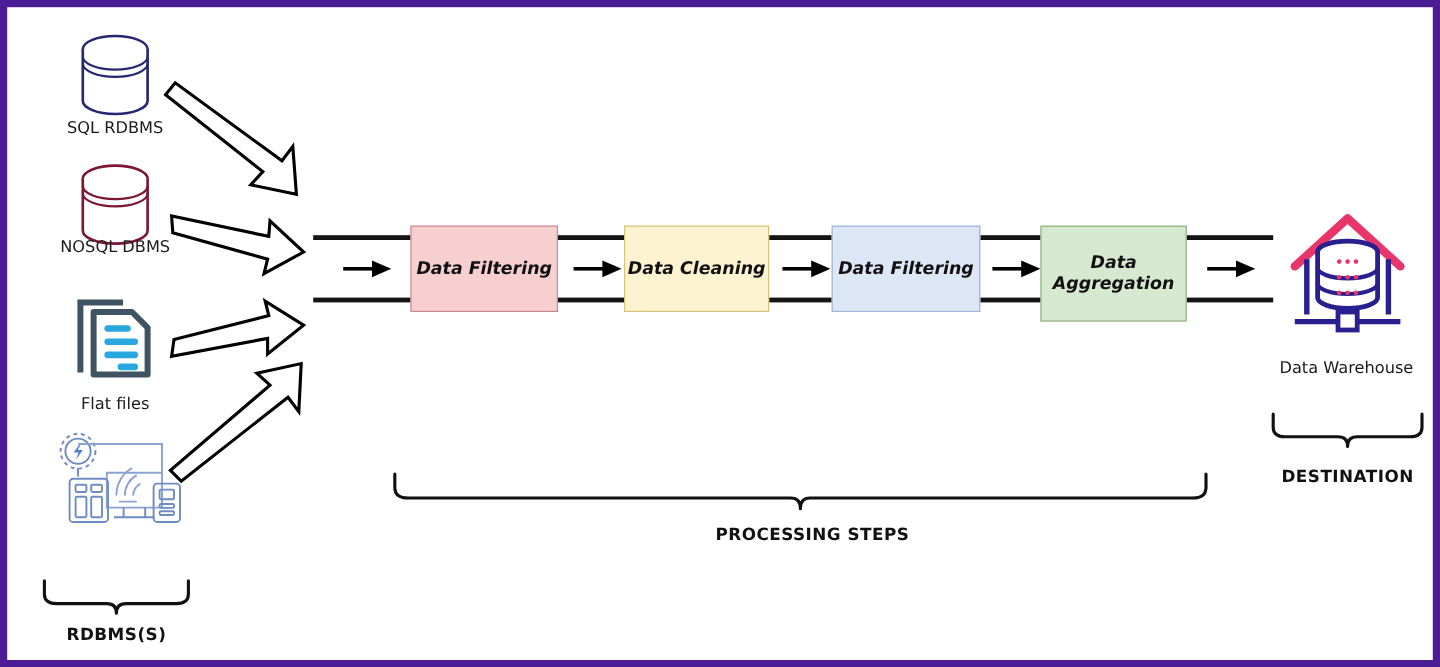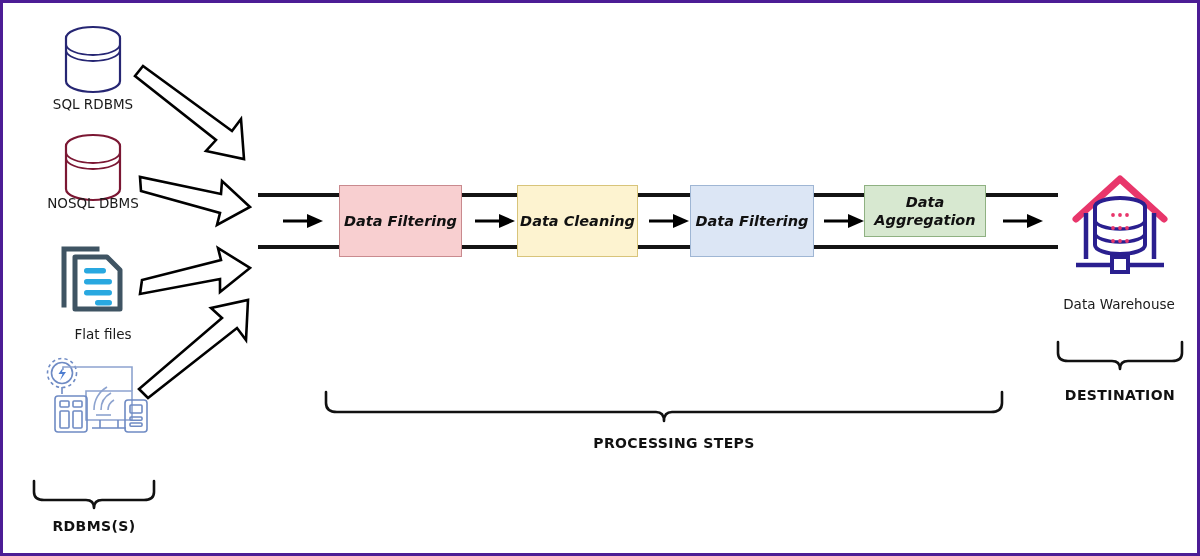--- a/index.html
+++ b/index.html
@@ -9,21 +9,21 @@
     background: #ffffff;
   }
   body {
     font-family: "Liberation Sans", sans-serif;
   }
   #canvas {
     position: relative;
     width: 1200px;
     height: 556px;
     background: #ffffff;
-    border: 3px solid #4c1d95;
+    border: 6px solid #4c1d95;
     box-sizing: border-box;
     overflow: hidden;
     text-decoration: underline;
   }
   .abs { position: absolute; }
 
   
   .source-icon {
     position: absolute;
     display: flex;
@@ -107,21 +107,21 @@
   <div class="source-icon" style="left:56px; top:240px; width:70px; height:72px;">
     <svg width="70" height="72" viewBox="0 0 70 72">
       <path d="M5 6 L38 6 M5 6 L5 62" fill="none" stroke="#3f5463" stroke-width="5" stroke-linecap="square"></path>
       <path d="M16 14 L48 14 L61 27 L61 66 L16 66 Z" fill="#ffffff" stroke="#3f5463" stroke-width="5" stroke-linejoin="round"></path>
       <rect x="25" y="25" width="22" height="5.5" rx="2.7" fill="#29a8e0"></rect>
       <rect x="25" y="36" width="28" height="5.5" rx="2.7" fill="#29a8e0"></rect>
       <rect x="25" y="47" width="28" height="5.5" rx="2.7" fill="#29a8e0"></rect>
       <rect x="36" y="57" width="17" height="5.5" rx="2.7" fill="#29a8e0"></rect>
     </svg>
   </div>
-  <div class="source-label" style="left:20px; top:323px; width:160px;">Flat files</div>
+  <div class="source-label" style="left:10px; top:323px; width:160px;">Flat files</div>
 
   <div class="source-icon" style="left:36px; top:355px; width:115px; height:78px;">
     <svg width="115" height="78" viewBox="0 0 115 78">
       <g fill="none" stroke="#6f8bc4" stroke-width="1.6">
 
         <circle cx="23" cy="15" r="10.5"></circle>
         <circle cx="23" cy="15" r="14.5" stroke-dasharray="3.2 3.2"></circle>
         <path d="M25 8 L19.5 16 L23.5 16 L21 22.5 L27 14 L23 14 Z" fill="#4f7ed0" stroke="none"></path>
         <path d="M23 29 L23 36"></path>
 
@@ -212,21 +212,21 @@
   </div>
 
   <div class="stage-box" style="left:514px; top:182px; width:121px; height:72px; background:#fdf3d0; border-color:#d8c47a;">
     <span>Data Cleaning</span>
   </div>
 
   <div class="stage-box" style="left:687px; top:182px; width:124px; height:72px; background:#dce6f5; border-color:#9fb6d4;">
     <span>Data Filtering</span>
   </div>
 
-  <div class="stage-box" style="left:861px; top:182px; width:122px; height:52px; background:#d7e8d0; border-color:#8fb182;">
+  <div class="stage-box" style="left:861px; top:182px; width:122px; height:80px; background:#d7e8d0; border-color:#8fb182;">
     <span>Data Aggregation</span>
   </div>
 
   <div class="abs" style="left:1065px; top:168px; width:104px; height:116px;">
     <svg width="104" height="116" viewBox="0 0 104 116">
 
       <path d="M8 48 L52 8 L96 48" fill="none" stroke="#e8366b" stroke-width="7" stroke-linecap="round" stroke-linejoin="round"></path>
 
       <path d="M18 42 L18 88 M86 42 L86 88" fill="none" stroke="#2a1f8f" stroke-width="4.5"></path>
 

